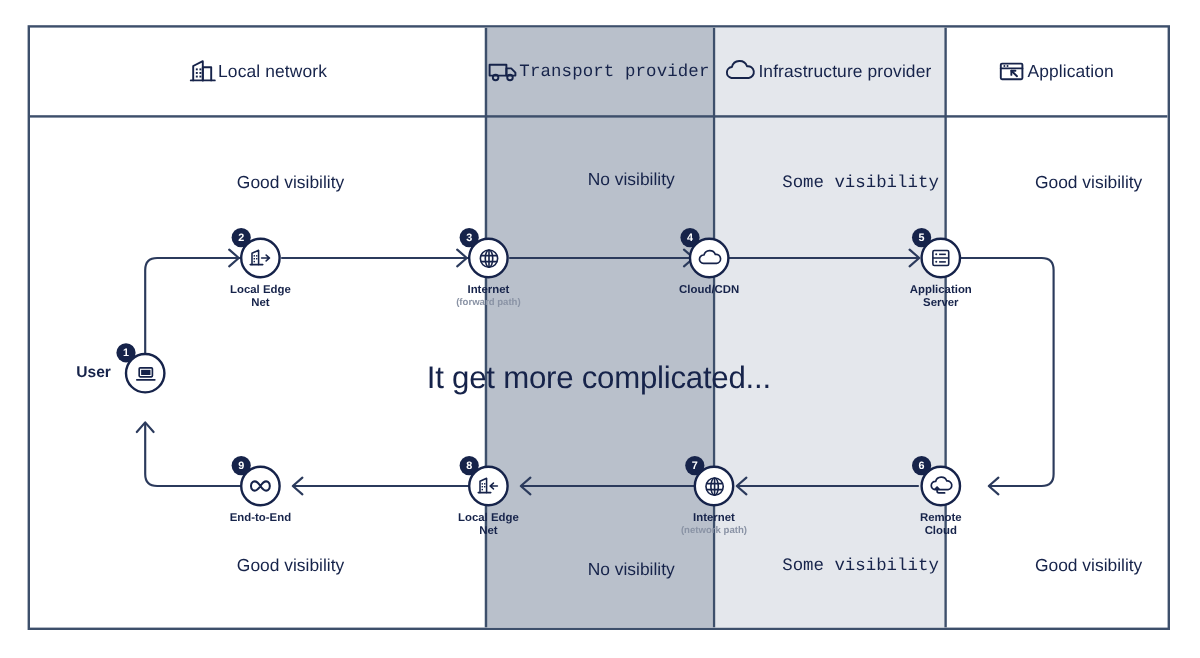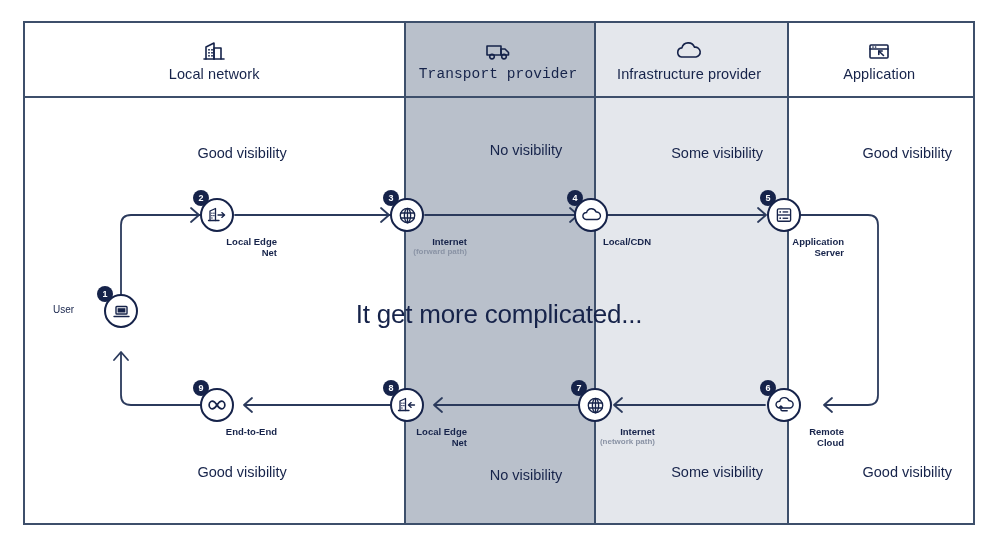--- a/index.html
+++ b/index.html
@@ -23,36 +23,36 @@
   .band-infra{left:569px;width:193px;background:#e4e7ec;}
 
   
   .vline{position:absolute;top:0;bottom:0;width:2px;background:#3d4f6b;}
   .v1{left:379px;} .v2{left:569px;} .v3{left:762px;}
 
   .hline{position:absolute;left:0;right:0;height:2px;background:#3d4f6b;top:73px;}
 
   
   .headers{position:absolute;left:0;top:0;height:73px;width:100%;display:flex;}
-  .hcol{position:relative;display:flex;flex-direction:column;align-items:center;justify-content:center;box-sizing:border-box;}
+  .hcol{position:relative;display:flex;align-items:center;justify-content:center;box-sizing:border-box;}
   .hcol.c1{width:379px;}
   .hcol.c2{width:190px;font-family:Liberation Mono, monospace;}
   .hcol.c3{width:193px;}
   .hcol.c4{width:188px;}
   .hicon{height:26px;display:flex;align-items:center;justify-content:center;margin-bottom:2px;}
   .hlabel{font-size:14.5px;color:#16234a;letter-spacing:.1px;}
 
   
   .visrow{position:absolute;left:0;width:100%;display:flex;padding-left:28px;}
   .visrow.top{top:117px;}
   .visrow.bottom{top:436px;}
   .vcol{display:flex;align-items:center;justify-content:center;font-size:14.5px;color:#16234a;box-sizing:border-box;height:26px;}
   .vcol.c1{width:379px;}
   .vcol.c2{width:190px;}
-  .vcol.c3{width:193px;}
+  .vcol.c3{width:193px;font-family:Liberation Mono, monospace;}
   .vcol.c4{width:188px;}
   .vcol.raise{position:relative;top:-3px;}
   .vcol.lower{position:relative;top:3px;}
 
   
   .center-title{
     position:absolute;left:0;width:100%;top:276px;text-align:center;
     font-size:26px;font-weight:normal;color:#16234a;letter-spacing:-.2px;
   }
 
@@ -65,29 +65,29 @@
     position:absolute;left:-17px;top:-17px;width:34px;height:34px;border-radius:50%;
     background:#ffffff;border:2px solid #16234a;box-sizing:border-box;
     display:flex;align-items:center;justify-content:center;
   }
   .node .badge{
     position:absolute;left:-24px;top:-25px;width:16px;height:16px;border-radius:50%;
     background:#16234a;color:#ffffff;font-size:9px;font-weight:bold;
     display:flex;align-items:center;justify-content:center;line-height:1;
   }
   .node .caption{
-    position:absolute;left:-60px;top:21px;width:120px;text-align:right;
+    position:absolute;left:-60px;top:21px;width:120px;text-align:center;
     font-size:9.5px;font-weight:bold;color:#16234a;line-height:11px;
   }
   .node .sub{
     display:block;font-weight:bold;color:#8a93a5;font-size:8px;line-height:10px;
   }
   .node .caption-left{
-    position:absolute;left:-68px;top:-7px;width:50px;text-align:left;
-    font-size:10px;font-weight:normal;color:#16234a;line-height:11px;
+    position:absolute;left:-68px;top:-7px;width:50px;text-align:center;
+    font-size:13px;font-weight:bold;color:#16234a;line-height:11px;
   }
 </style>
 </head>
 <body>
 
 <div class="frame">
 
   <div class="band band-transport"></div>
   <div class="band band-infra"></div>
 
@@ -255,21 +255,21 @@
   </div>
 
   <div class="node" style="left:566px;top:192px;">
     <div class="circle">
       <svg width="21" height="16" viewBox="0 0 21 16">
         <path d="M5.2 12.5 A3.5 3.5 0 0 1 5.6 5.5 A5 5 0 0 1 15.1 5 A3.7 3.7 0 0 1 16.2 12.5 Z" fill="none" stroke="#16234a" stroke-width="1.4" stroke-linejoin="round"></path>
       </svg>
     </div>
     <div class="badge">4</div>
     <div class="caption">
-      <span>Local/CDN</span>
+      <span>Cloud/CDN</span>
     </div>
   </div>
 
   <div class="node" style="left:759px;top:192px;">
     <div class="circle">
       <svg width="18" height="18" viewBox="0 0 18 18">
         <g fill="none" stroke="#16234a" stroke-width="1.35" stroke-linejoin="round">
           <rect x="2.4" y="2.8" width="13.2" height="12.4" rx="1.2"></rect>
           <path d="M2.4 9 H15.6"></path>
         </g>

